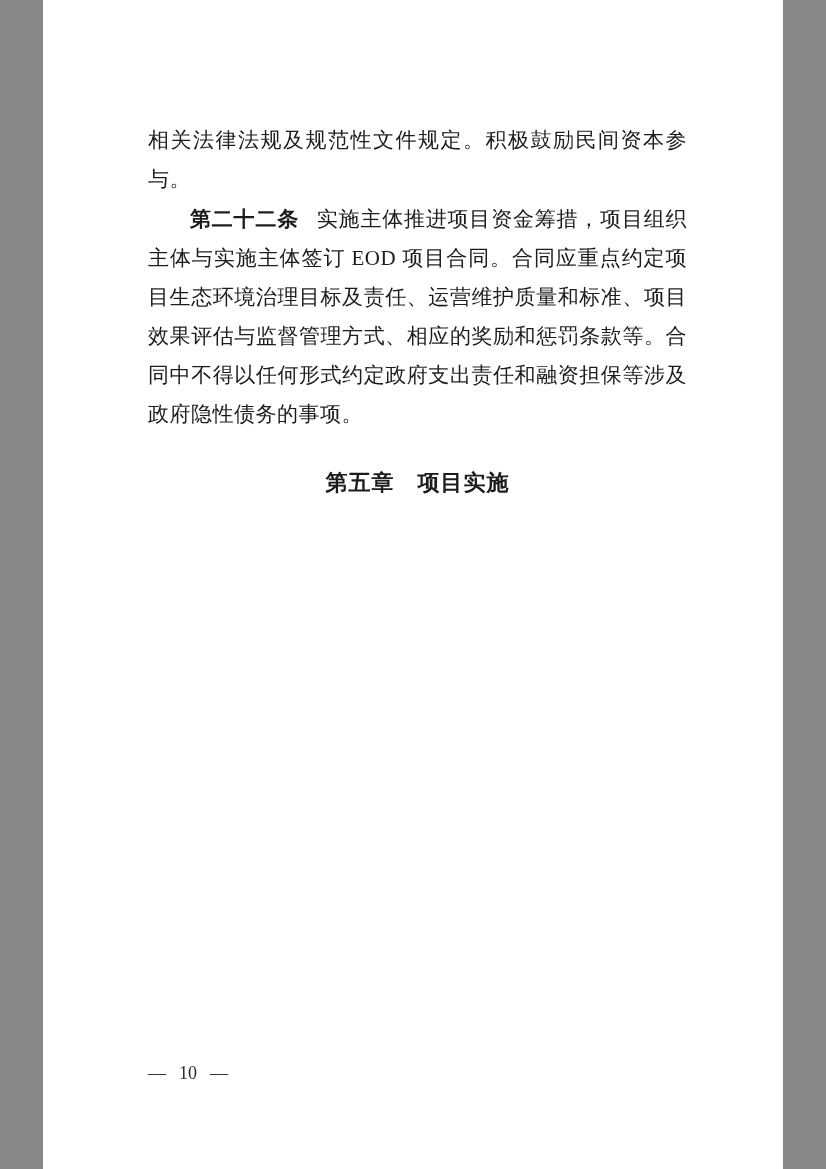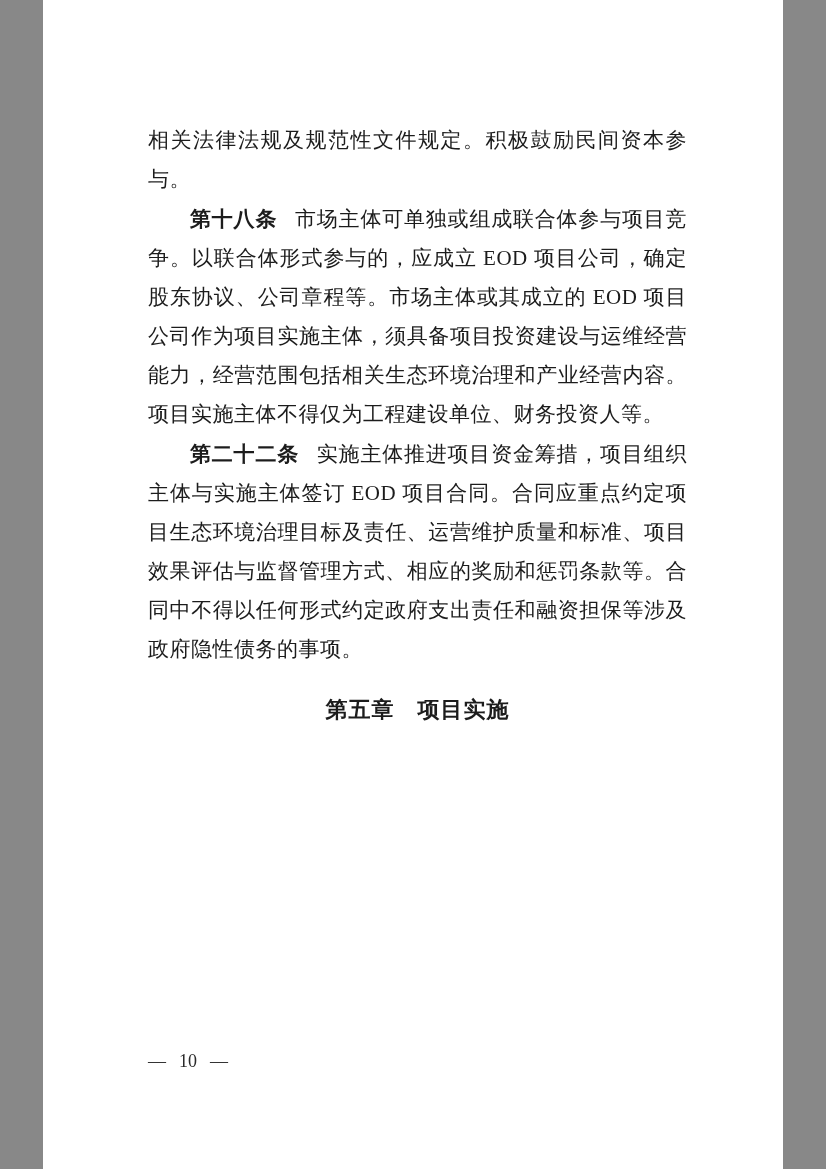--- a/index.html
+++ b/index.html
@@ -33,43 +33,42 @@
     font-family: "Liberation Sans", "DejaVu Sans", sans-serif;
     margin-right: 0.85em;
   }
   .lead:empty { display: none; margin-right: 0; }
   .chapter {
     font-size: 22px;
     line-height: 30px;
     font-weight: bold;
     font-family: "Liberation Sans", "DejaVu Sans", sans-serif;
     text-align: center;
-    margin: 26px 0 28px 0;
+    margin: 34px 0 28px 0;
     letter-spacing: 1px;
   }
   .footer {
     position: absolute;
     left: 105px;
     top: 1046px;
     font-size: 18px;
     line-height: 22px;
     color: #2a2a2a;
   }
   .footer .dash { letter-spacing: 0; }
-  .footer .pgnum { display: inline-block; margin: 4px 13px; }
+  .footer .pgnum { display: inline-block; margin: 16px 13px; }
 </style>
 </head>
 <body>
 
 <div class="page">
   <div class="doc-body">
 
     <p class="para continuation"><span>相关法律法规及规范性文件规定。积极鼓励民间资本参与。</span></p>
 
-    <p class="para"><span class="lead">第十八条</span><span>市场主体可单独或组成联合体参与项目竞争。以联合体形式参与的，应成立 EOD 项目公司，确定股东协议、公司章程等。市场主体或其成立的 EOD 项目公司作为项目实施主体，须具备项目投资建设与运维经营能力，经营范围包括相关生态环境治理和产业经营内容。项目实施主体不得仅为工程建设单位、财务投资人等。</span></p>
 
     <p class="para"><span class="lead">第二十二条</span><span>实施主体推进项目资金筹措，项目组织主体与实施主体签订 EOD 项目合同。合同应重点约定项目生态环境治理目标及责任、运营维护质量和标准、项目效果评估与监督管理方式、相应的奖励和惩罚条款等。合同中不得以任何形式约定政府支出责任和融资担保等涉及政府隐性债务的事项。</span></p>
 
 
     <h2 class="chapter">第五章　项目实施</h2>
 
 
 
   </div>
 

